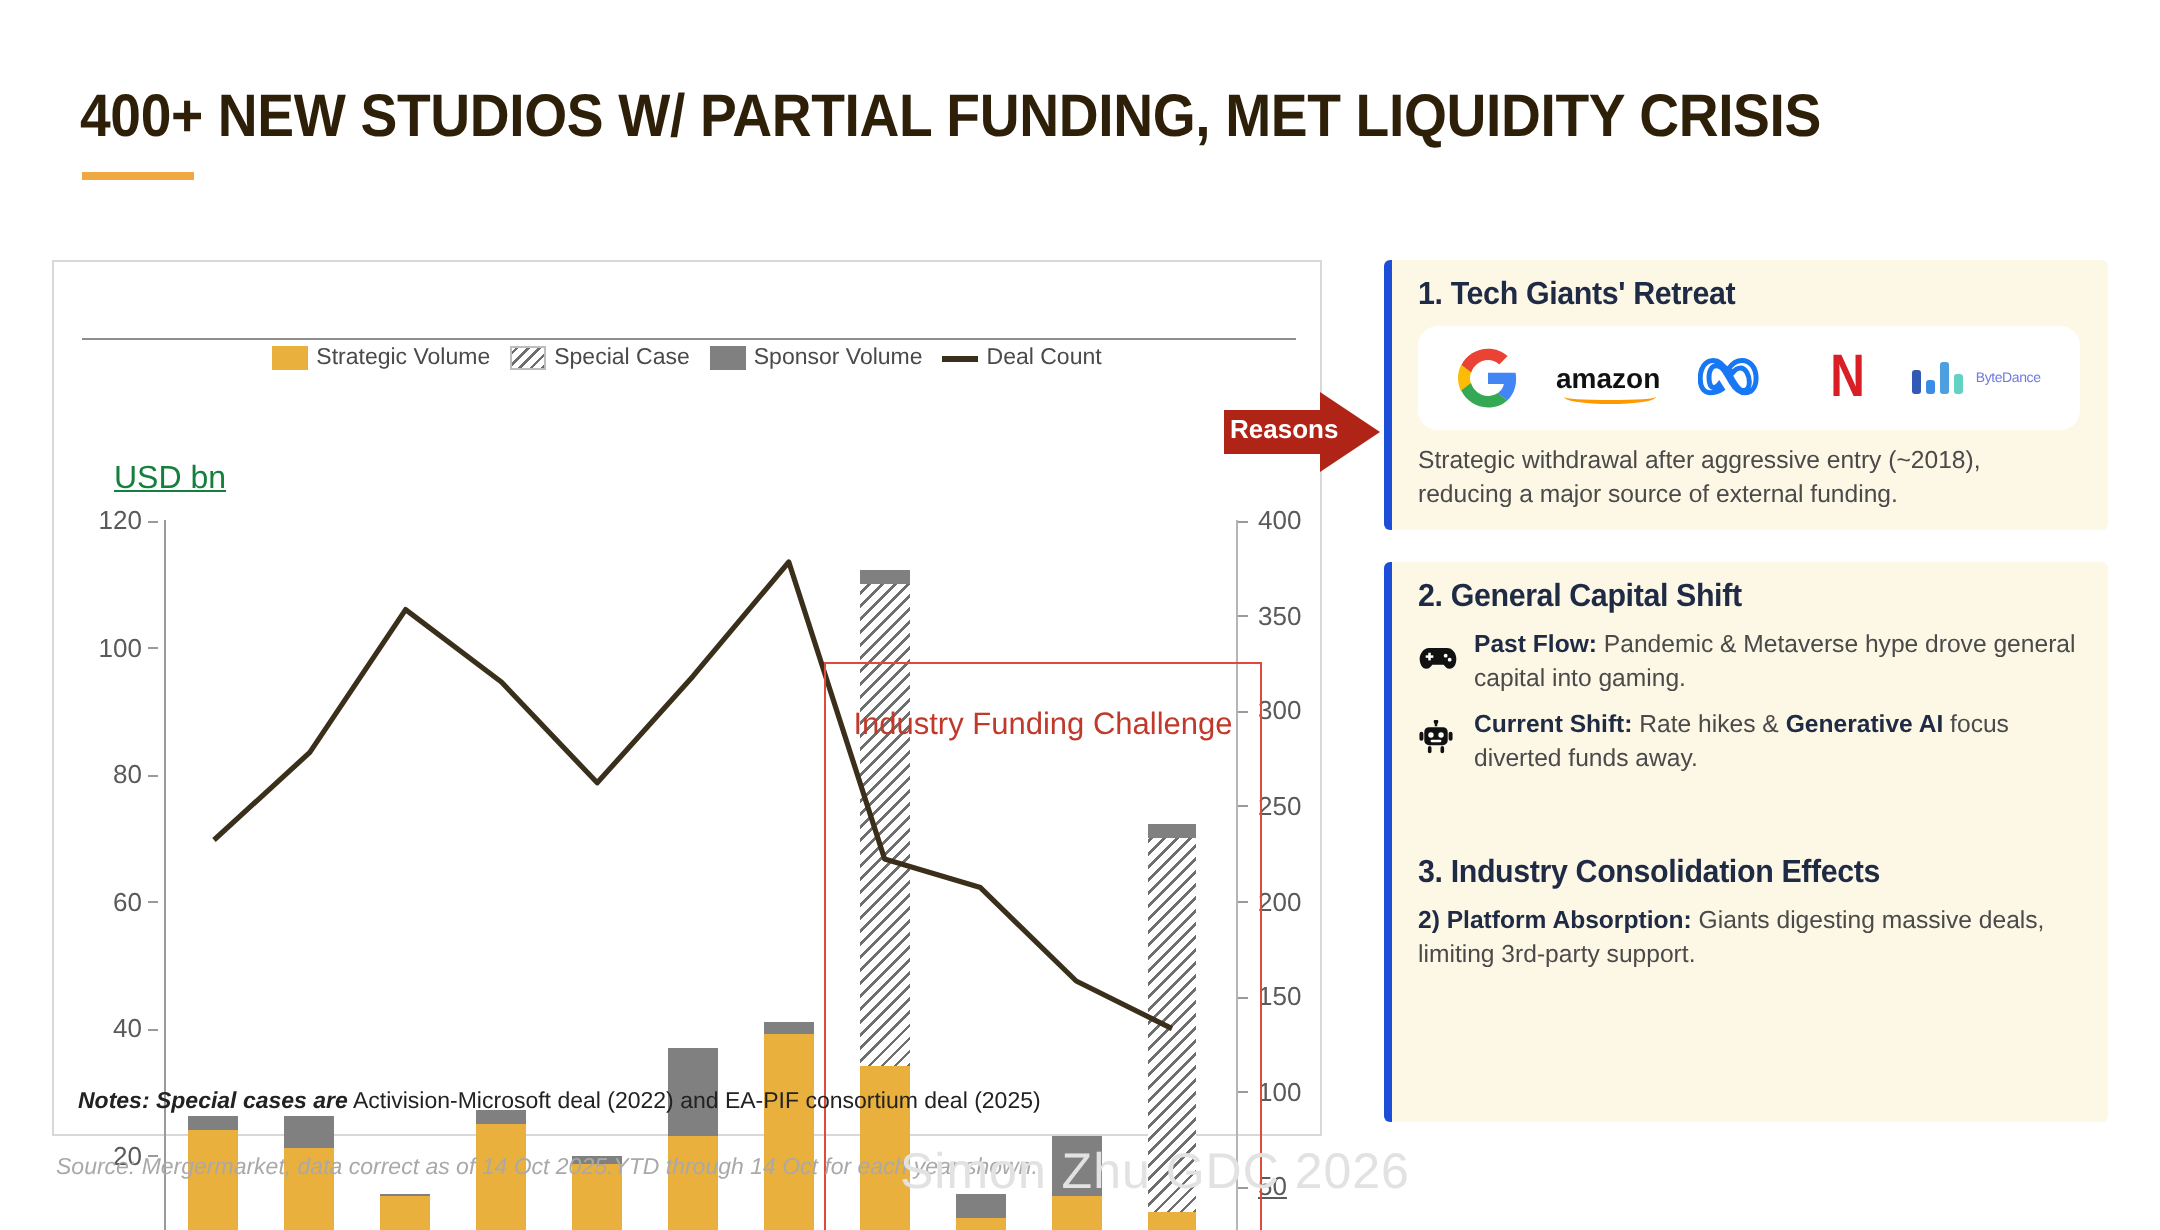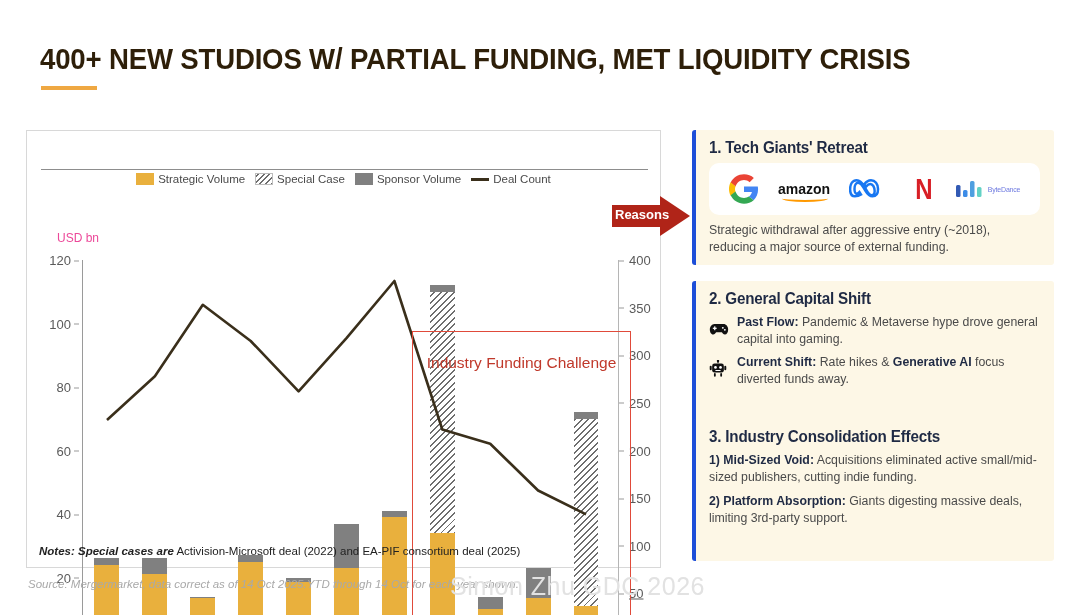--- a/index.html
+++ b/index.html
@@ -65,21 +65,21 @@
   .sw-line { width: 18px; height: 3px; background: #3A2F1B; }
 
   
   .plot {
     position: absolute;
     left: 56px; top: 129px;
     width: 527px; height: 381px;
   }
   .axis-unit {
     position: absolute; left: 30px; top: 100px;
-    font-size: 12px; color: #ec4899;
+    font-size: 16px; color: #15803d; text-decoration: underline;
   }
   .y-left, .y-right {
     position: absolute; top: 129px; height: 381px;
     font-size: 13px; color: #5A5A5A;
   }
   .y-left { left: 8px; width: 44px; }
   .y-right { left: 592px; width: 42px; }
   .ytick {
     position: absolute; width: 100%;
     transform: translateY(-50%);
@@ -410,19 +410,16 @@
       </svg>
     </span>
     <span class="panel-body">
       <b>Current Shift:</b><span> Rate hikes &amp; </span><b>Generative AI</b><span> focus diverted funds away.</span>
     </span>
   </div>
 </div>
 
 <div class="panel panel-3">
   <div class="panel-head">3. Industry Consolidation Effects</div>
-  <div class="panel-body para">
-    <b>1) Mid-Sized Void:</b><span> Acquisitions eliminated active small/mid-sized publishers, cutting indie funding.</span>
-  </div>
   <div class="panel-body">
     <b>2) Platform Absorption:</b><span> Giants digesting massive deals, limiting 3rd-party support.</span>
   </div>
 </div>
 
 </body></html>

